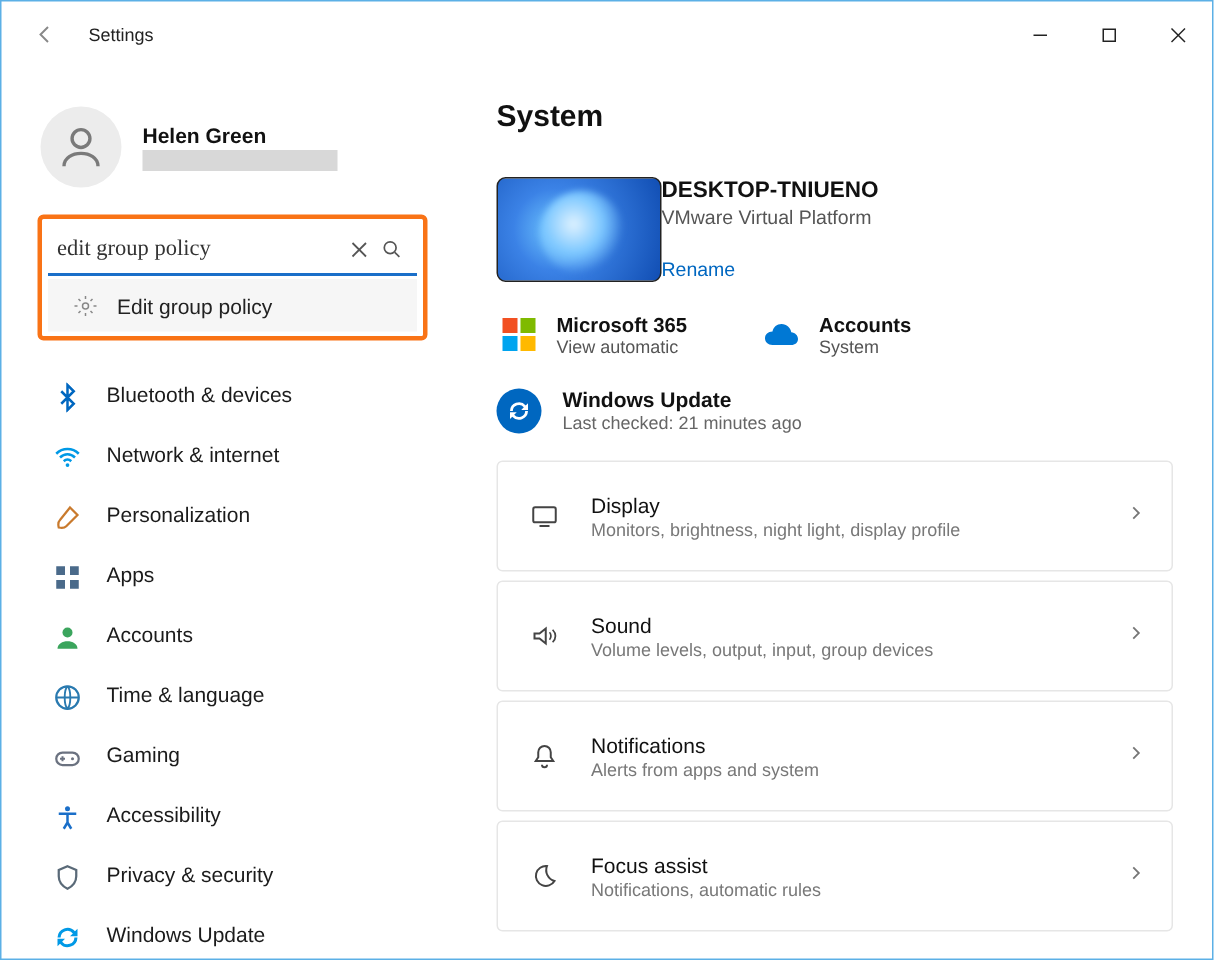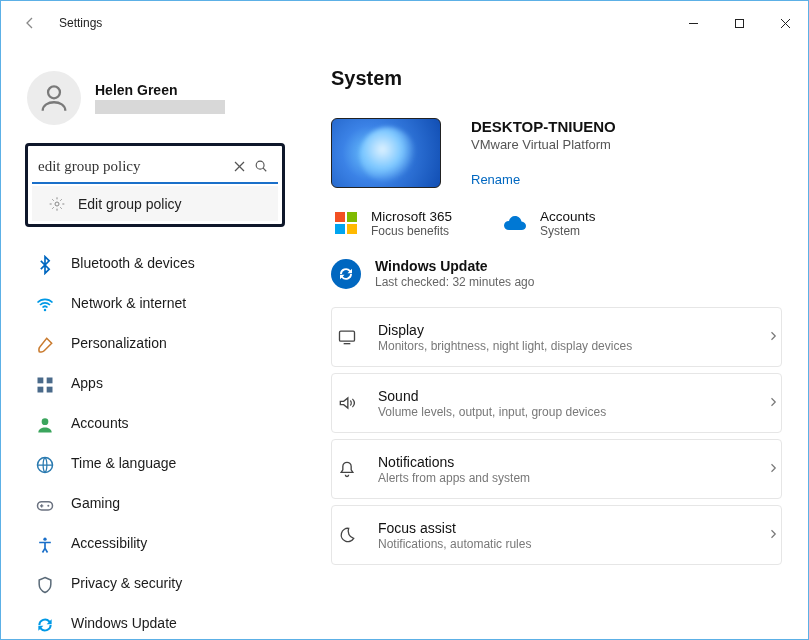--- a/index.html
+++ b/index.html
@@ -14,55 +14,55 @@
   
   .body-row { display: flex; height: calc(100% - 44px); }
   
   .sidebar { width: 300px; padding: 0 16px 10px 24px; overflow: hidden; }
   .profile { display: flex; align-items: center; gap: 14px; padding: 26px 0 18px 2px; }
   .avatar { width: 54px; height: 54px; border-radius: 50%; background: #ececec; display:flex; align-items:center; justify-content:center; }
   .avatar svg { color:#7a7a7a; }
   .profile-name { font-size: 14px; font-weight: 600; color: #111; }
   .profile-email { width: 130px; height: 14px; background: #d8d8d8; margin-top: 2px; }
   
-  .search-wrap { position: relative; border: 3px solid #0f172a; border-radius: 4px; padding-bottom: 3px; }
+  .search-wrap { position: relative; border: 3px solid #f97316; border-radius: 4px; padding-bottom: 3px; }
   .search-field { position: relative; height: 34px; background:#fff; border-bottom: 2px solid #1a6fc9; display:flex; align-items:center; padding: 0 6px; margin:4px 4px 0 4px;}
   .search-input { border: none; outline: none; font-size: 15px; color:#333; flex:1; font-family: "Comic Sans MS", "Segoe Script", cursive; }
   .search-clear, .search-go { width: 22px; height: 22px; display:flex; align-items:center; justify-content:center; color:#555; }
   .search-result { display:flex; align-items:center; gap:12px; padding: 9px 10px 8px 16px; background:#f6f6f6; margin: 2px 4px 0 4px;}
   .search-result .ri { width:18px; height:18px; display:flex; align-items:center; justify-content:center; color:#666;}
   .search-result .rt { font-size:14px; color:#222; }
   
   .nav { margin-top: 28px; display:flex; flex-direction:column; gap: 4px; }
   .nav-item { display:flex; align-items:flex-start; gap: 16px; height: 36px; padding-left: 10px; border-radius:4px; cursor:pointer; }
   .nav-icon { width:20px; height:20px; display:flex; align-items:center; justify-content:center; }
   .nav-label { font-size:14px; color:#1b1b1b; }
   
   .main { flex:1; padding: 22px 26px 0 30px; overflow:hidden; }
   .main h1 { font-size: 20px; font-weight: 600; color:#111; margin-bottom: 28px; }
-  .device-row { display:flex; gap:30px; align-items:flex-start; margin-bottom: 20px; }
+  .device-row { display:flex; gap:0; align-items:flex-start; margin-bottom: 20px; }
   .thumb { width:110px; height:70px; border-radius:6px; background: radial-gradient(circle at 35% 50%, #6ec5ff 0%, #3b82e6 35%, #114eb3 100%); border:1px solid #222; position:relative; overflow:hidden;}
   .thumb::after{content:"";position:absolute;left:28px;top:8px;width:56px;height:56px;border-radius:50%;background:radial-gradient(circle at 40% 40%, #dff2ff 0%, #7ec8ff 40%, transparent 70%);filter:blur(2px);}
   .device-info .dname { font-size:15px; font-weight:600; color:#111; }
   .device-info .dplat { font-size:13px; color:#555; margin-top:2px;}
   .device-info .drename { font-size:13px; color:#0067c0; margin-top:20px; cursor:pointer; }
   
   .tiles-row { display:flex; gap: 48px; margin-bottom: 16px; }
   .tile { display:flex; align-items:center; gap:10px; }
-  .tile .tl { font-size:13.5px; font-weight:400; color:#111; }
+  .tile .tl { font-size:13.5px; font-weight:700; color:#111; }
   .tile .tsg { font-size:12px; color:#555; cursor:pointer;}
   .tile .ticon { width:30px; height:30px; display:flex; align-items:center; justify-content:center; }
   
   .update-row { display:flex; align-items:center; gap:14px; padding: 4px 0 18px 0;}
   .update-ic { width:30px; height:30px; border-radius:50%; background:#0067c0; display:flex; align-items:center; justify-content:center; color:#fff;}
   .update-txt .ut { font-size:14px; font-weight:600; color:#111;}
   .update-txt .us { font-size:12px; color:#666; margin-top:1px;}
   
   .cards { display:flex; flex-direction:column; gap:6px;}
-  .card { border:1px solid #e6e6e6; border-radius:4px; height:60px; display:flex; align-items:center; padding: 0 2px; cursor:pointer;}
+  .card { border:1px solid #e6e6e6; border-radius:4px; height:74px; display:flex; align-items:center; padding: 0 18px; cursor:pointer;}
   .card .cicon { width:26px; display:flex; align-items:center; justify-content:center; color:#444;}
   .card .ctext { margin-left: 18px; flex:1;}
   .card .ct { font-size:14px; color:#111;}
   .card .cs { font-size:12px; color:#787878; margin-top:1px;}
   .card .chev { color:#777; }
   
   .ms-logo { width:22px; height:22px; display:grid; grid-template-columns:1fr 1fr; grid-template-rows:1fr 1fr; gap:2px;}
   .ms-logo span:nth-child(1){background:#f25022;}
   .ms-logo span:nth-child(2){background:#7fba00;}
   .ms-logo span:nth-child(3){background:#00a4ef;}
@@ -251,21 +251,21 @@
         <div class="ticon">
             <div class="ms-logo">
               <span></span>
               <span></span>
               <span></span>
               <span></span>
             </div>
           </div>
         <div>
           <div class="tl">Microsoft 365</div>
-          <div class="tsg">Focus benefits</div>
+          <div class="tsg">View automatic</div>
         </div>
       </div>
       <div class="tile">
         <div class="ticon cloud">
             <svg width="26" height="18" viewBox="0 0 26 18">
               <path d="M7 16c-3 0-5-2-5-4.5S4 7 7 7c.5-3 3-5 6-5 3.5 0 6 2.5 6.5 5.5 2.5.3 4.5 2 4.5 4.5S22 16 19.5 16H7z" fill="#0078d4"></path>
             </svg>
           </div>
         <div>
           <div class="tl">Accounts</div>
@@ -275,35 +275,35 @@
     </div>
 
     <div class="update-row">
       <div class="update-ic">
           <svg width="18" height="18" viewBox="0 0 24 24">
             <path d="M4 12a8 8 0 0 1 14-5l2-2v6h-6l2.3-2.3A5.5 5.5 0 0 0 6.5 12M20 12a8 8 0 0 1-14 5l-2 2v-6h6l-2.3 2.3A5.5 5.5 0 0 0 17.5 12" fill="#fff"></path>
           </svg>
         </div>
       <div class="update-txt">
         <div class="ut">Windows Update</div>
-        <div class="us">Last checked: 32 minutes ago</div>
+        <div class="us">Last checked: 21 minutes ago</div>
       </div>
     </div>
 
     <div class="cards" id="cards">
         <div class="card">
           <div class="cicon">
             <svg width="20" height="20" viewBox="0 0 24 24">
               <rect x="3" y="5" width="18" height="12" rx="1.5" fill="none" stroke="currentColor" stroke-width="1.6"></rect>
               <line x1="8" y1="20" x2="16" y2="20" stroke="currentColor" stroke-width="1.6"></line>
             </svg>
           </div>
           <div class="ctext">
             <div class="ct">Display</div>
-            <div class="cs">Monitors, brightness, night light, display devices</div>
+            <div class="cs">Monitors, brightness, night light, display profile</div>
           </div>
           <div class="chev"><svg width="12" height="12" viewBox="0 0 16 16">
               <path d="M6 3l5 5-5 5" fill="none" stroke="currentColor" stroke-width="1.6"></path>
             </svg></div>
         </div>
         <div class="card">
           <div class="cicon">
             <svg width="20" height="20" viewBox="0 0 24 24">
               <path d="M4 10v4h4l5 4V6l-5 4H4z" fill="none" stroke="currentColor" stroke-width="1.6"></path>
               <path d="M16 9c1.5 1.5 1.5 4.5 0 6M18.5 7c3 3 3 7 0 10" fill="none" stroke="currentColor" stroke-width="1.4"></path>

